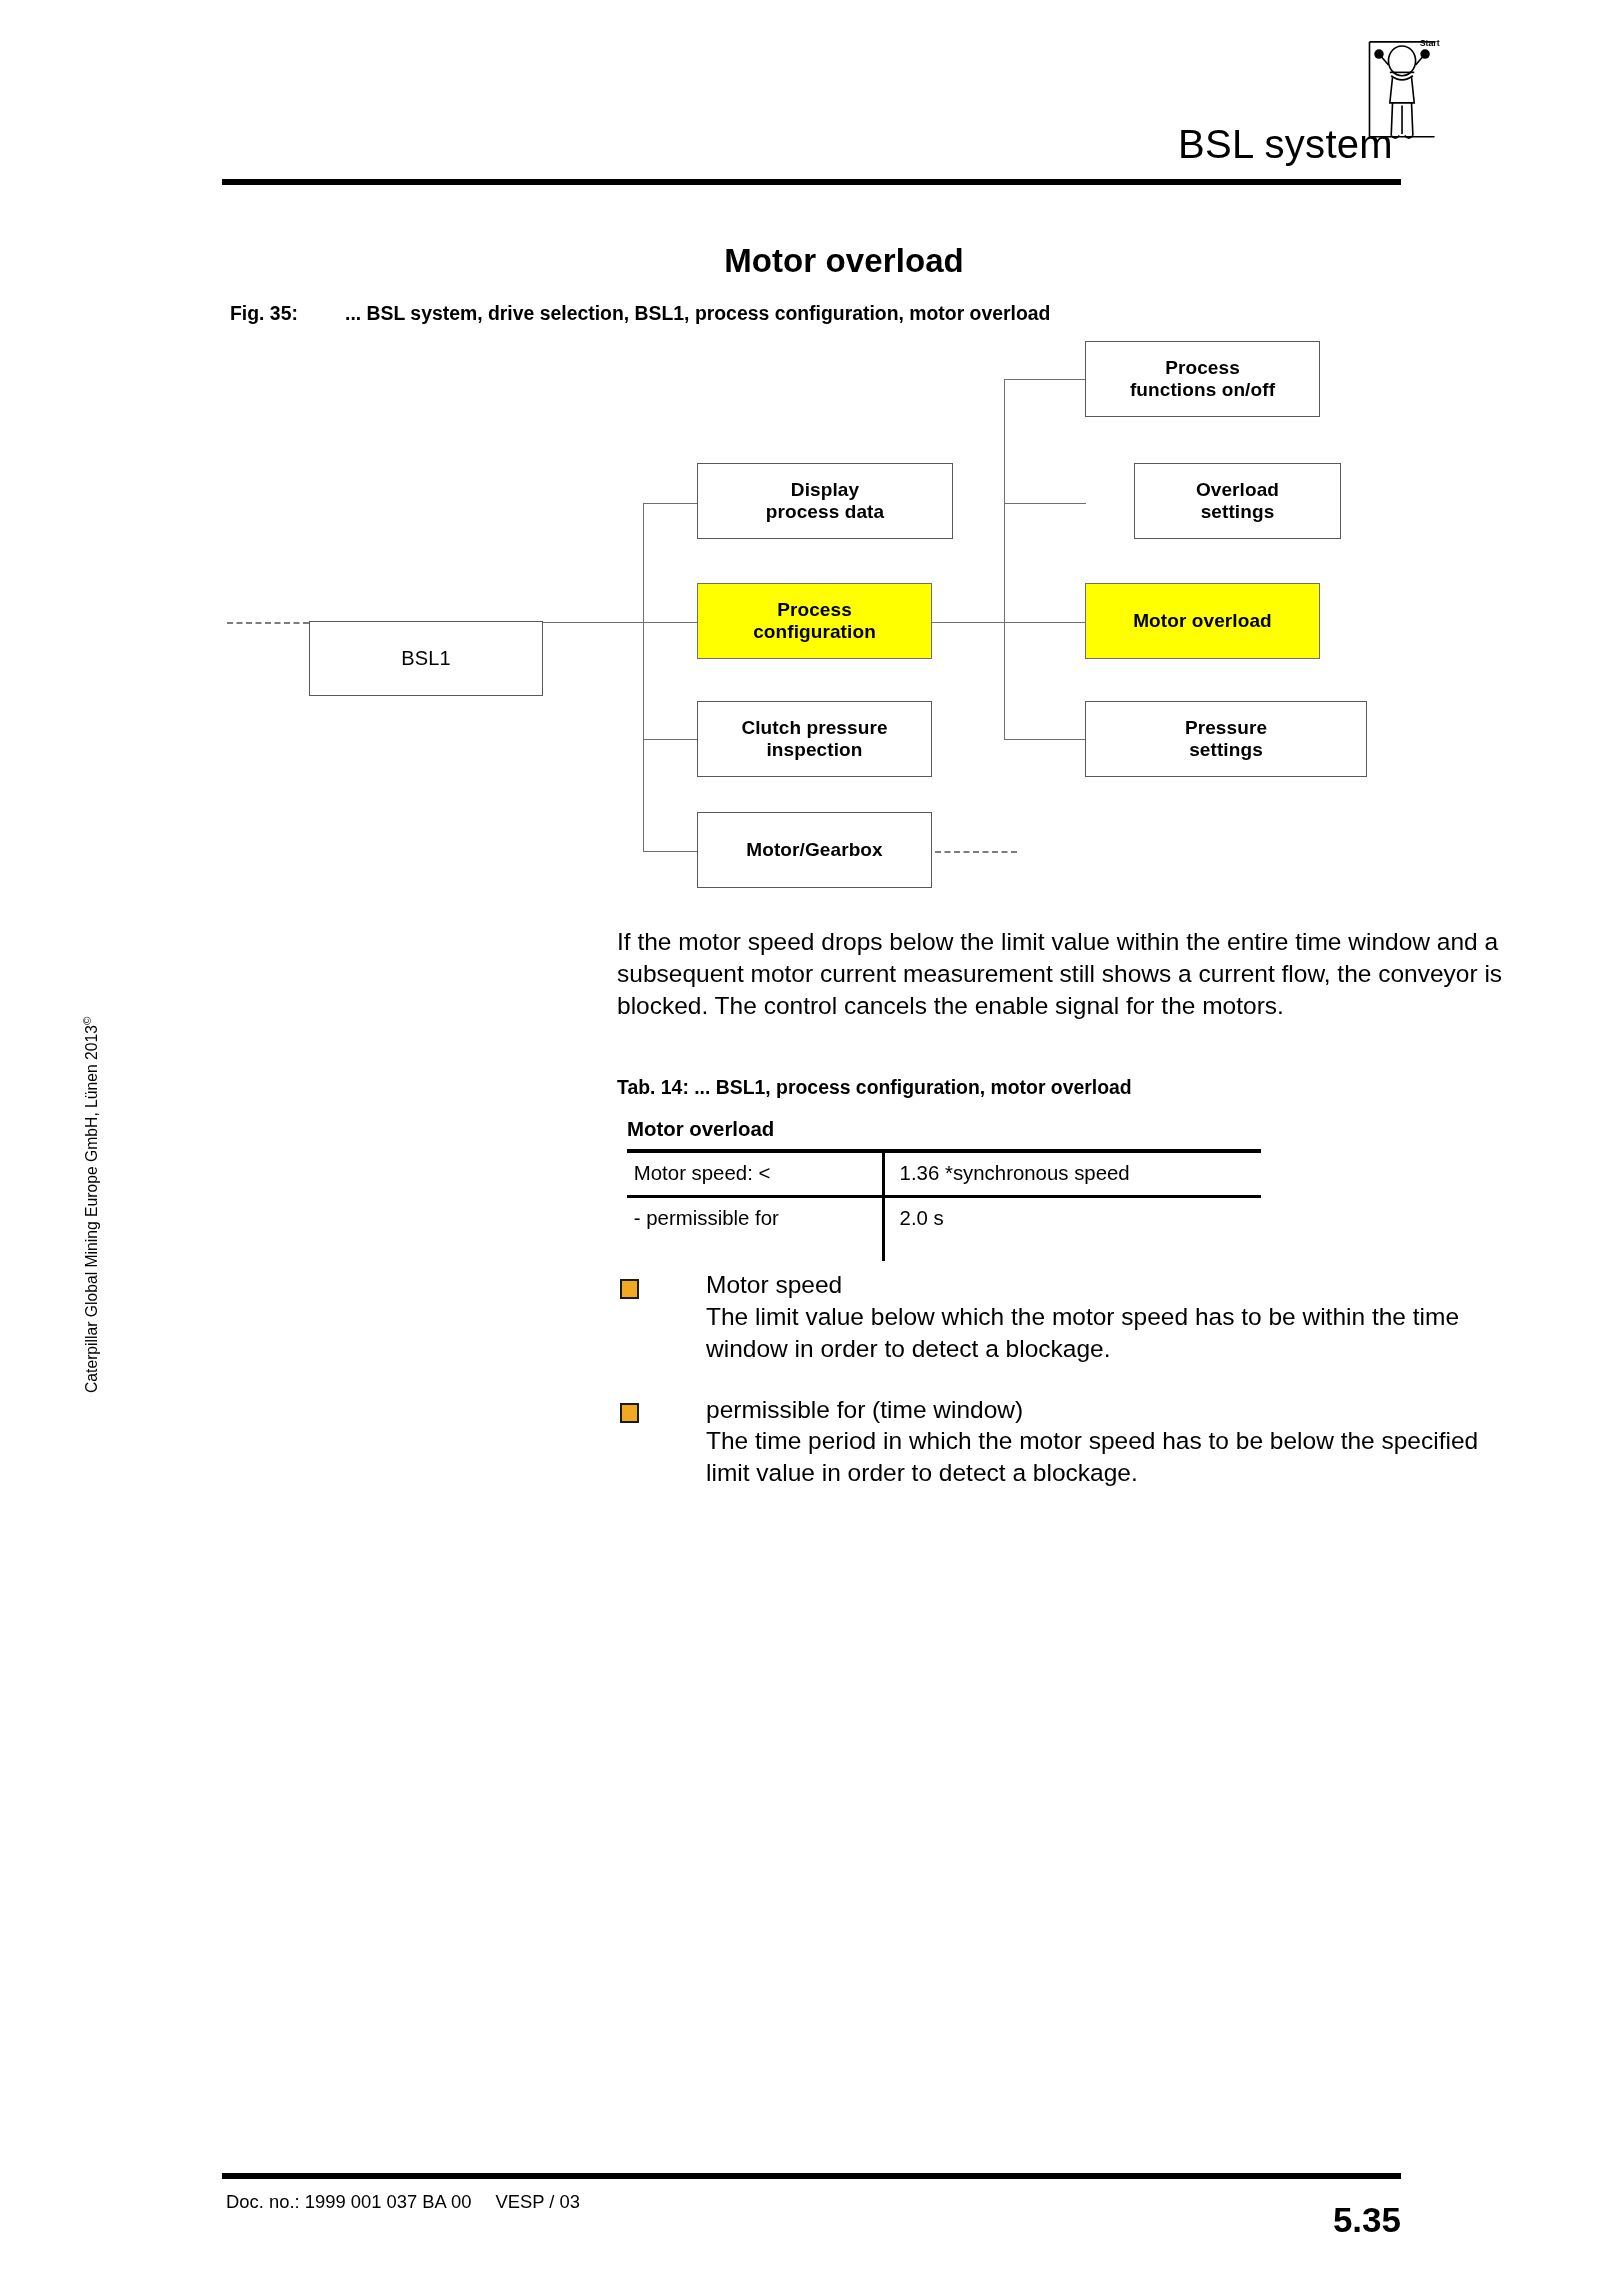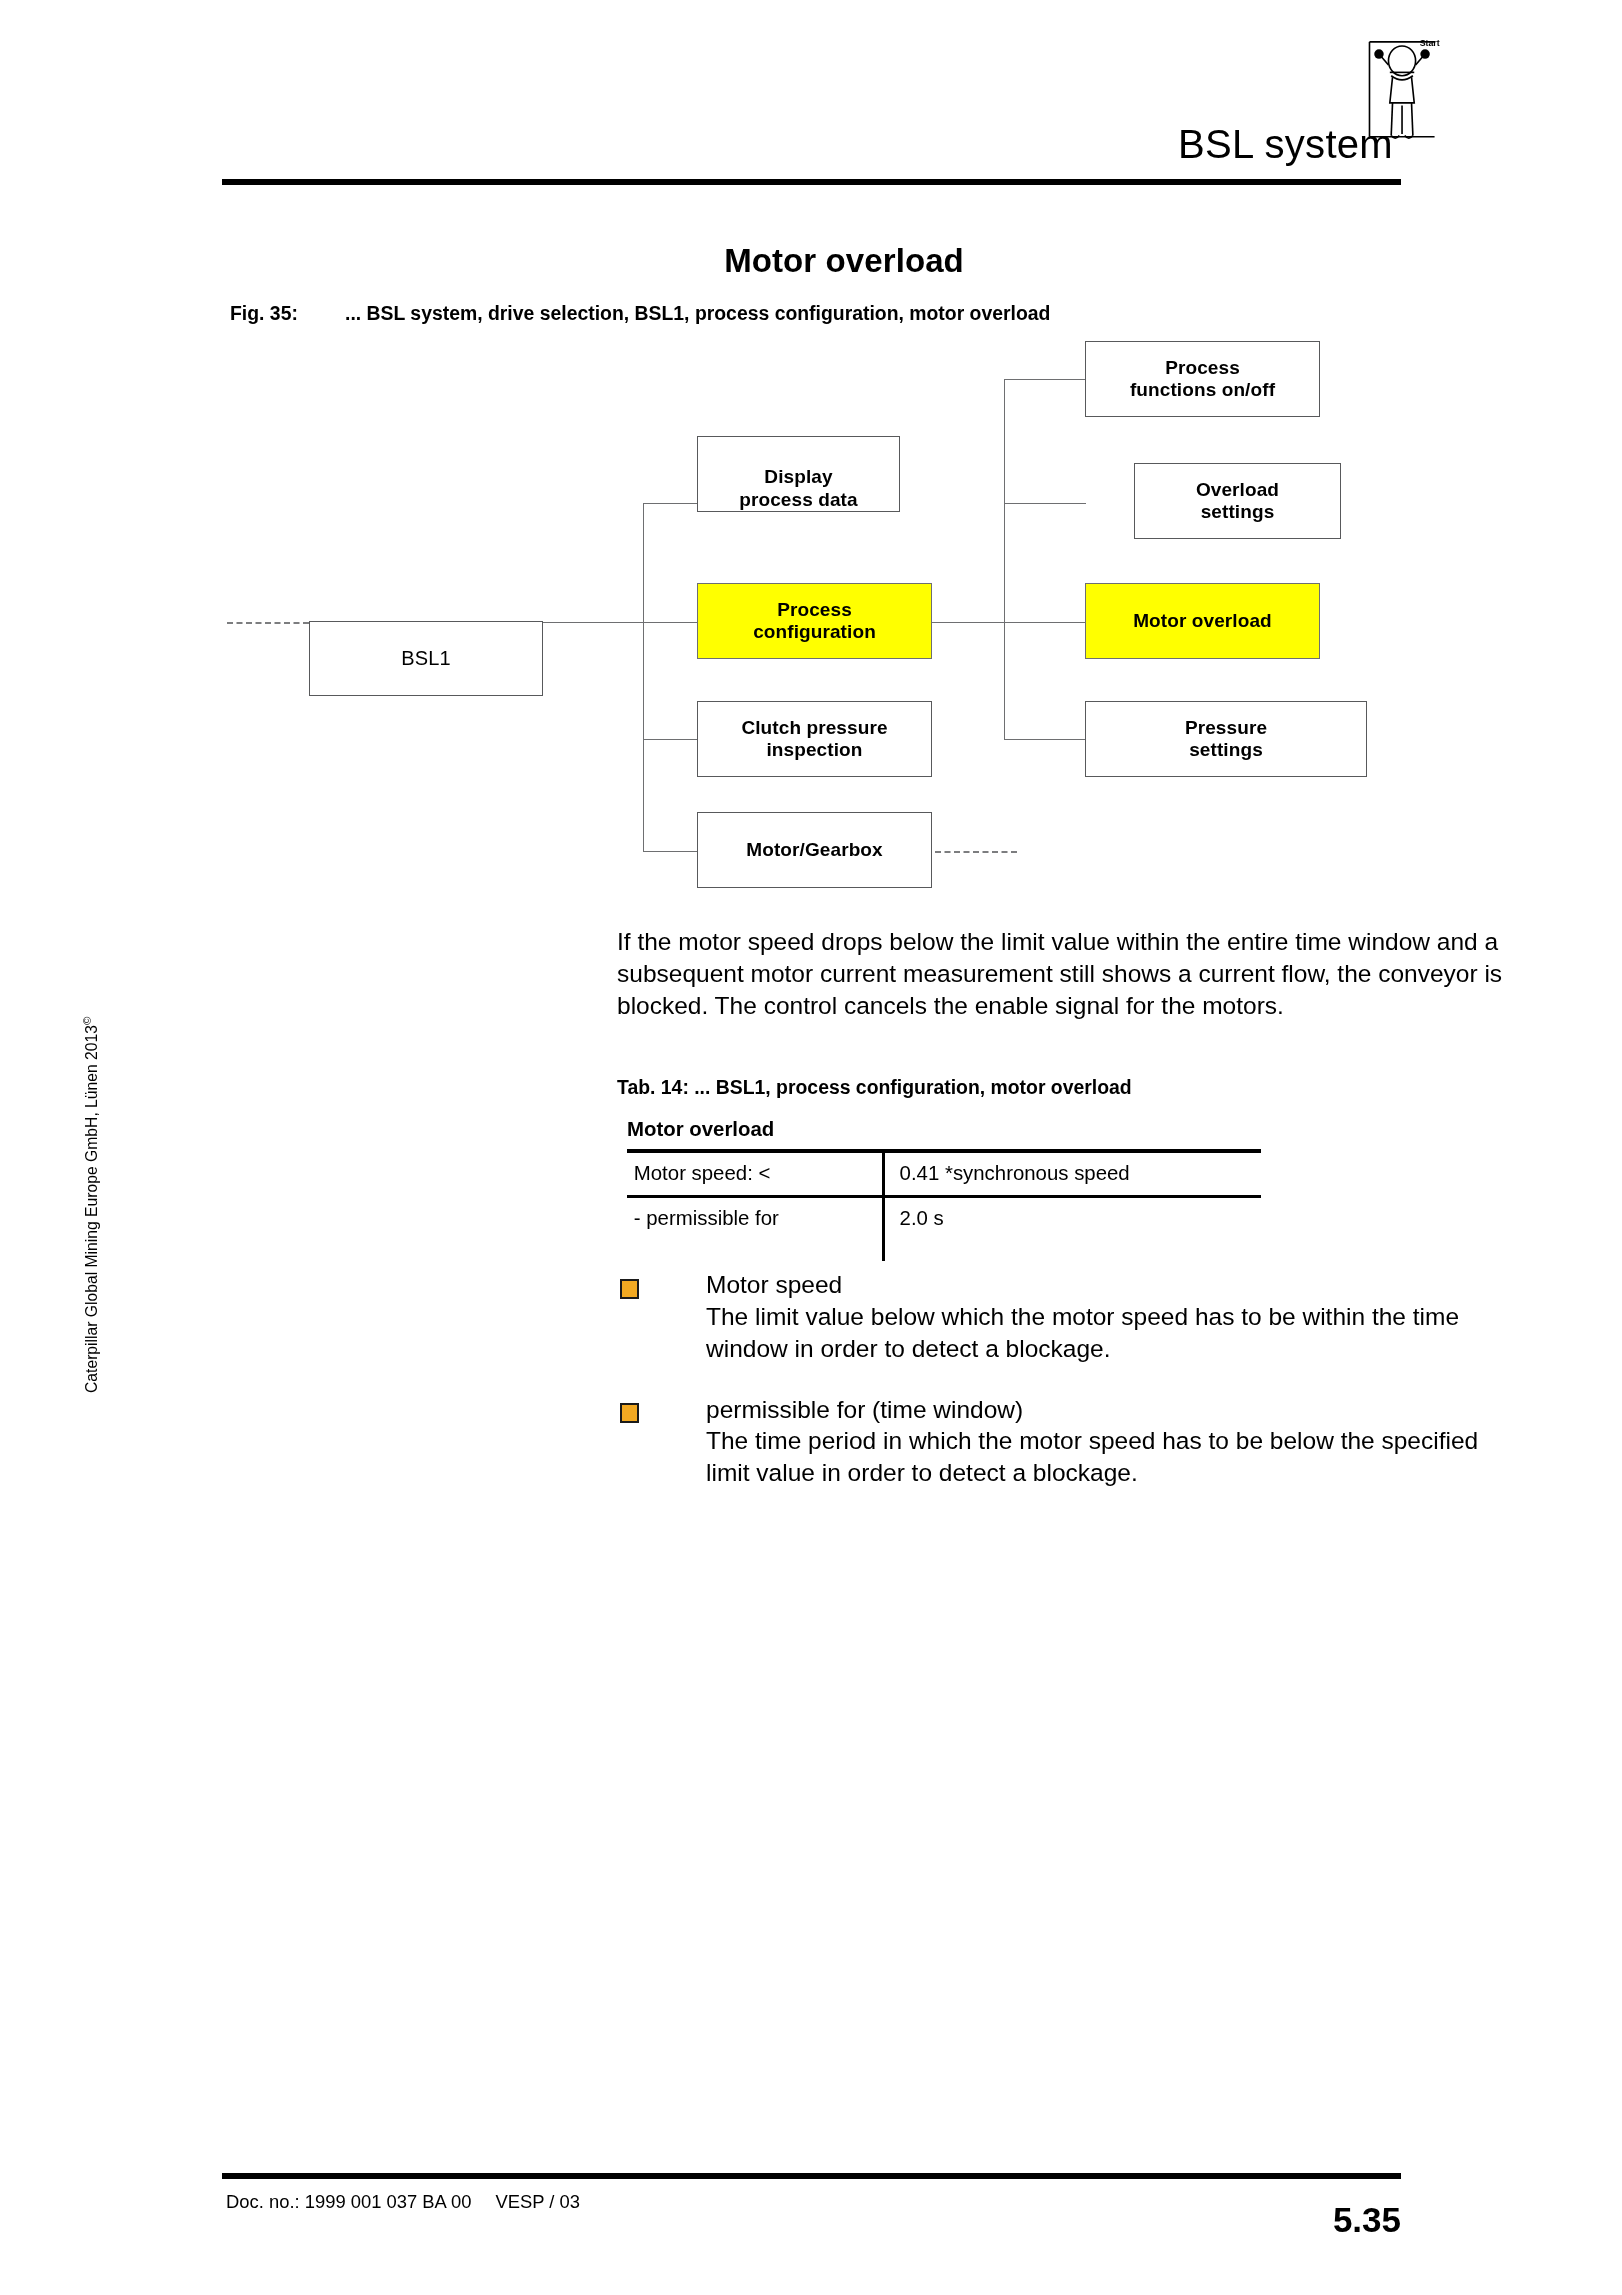--- a/index.html
+++ b/index.html
@@ -291,21 +291,21 @@
     </div>
 
     <div class="conn h" style="left:543px; top:622px; width:101px;"></div>
     <div class="conn v" style="left:643px; top:503px; width:1.4px; height:348px;"></div>
 
     <div class="conn h" style="left:643px; top:503px; width:55px;"></div>
     <div class="conn h" style="left:643px; top:622px; width:55px;"></div>
     <div class="conn h" style="left:643px; top:739px; width:55px;"></div>
     <div class="conn h" style="left:643px; top:851px; width:55px;"></div>
 
-    <div class="node" style="left:697px; top:436px; width:203px; height:76px;align-items:flex-end;">
+    <div class="node" style="left:697px; top:463px; width:256px; height:76px;">
       <span style="white-space:pre-line">Display
 process data</span>
     </div>
 
     <div class="node hl" style="left:697px; top:583px; width:235px; height:76px;">
       <span style="white-space:pre-line">Process
 configuration</span>
     </div>
 
     <div class="node" style="left:697px; top:701px; width:235px; height:76px;">
@@ -350,21 +350,21 @@
   <div class="body-par">If the motor speed drops below the limit value within the entire time window and a subsequent motor current measurement still shows a current flow, the conveyor is blocked. The control cancels the enable signal for the motors.</div>
 
   <div class="tab-caption">Tab. 14: ... BSL1, process configuration, motor overload</div>
 
   <div id="tbl">
     <div class="tbl-head">Motor overload</div>
     <div class="tbl-rule"></div>
     <div class="tbl-row">
       <div class="tbl-divider" style="height:42px;"></div>
       <div class="tbl-c1">Motor speed: &lt;</div>
-      <div class="tbl-c2">0.41 *synchronous speed</div>
+      <div class="tbl-c2">1.36 *synchronous speed</div>
     </div>
     <div class="tbl-rule"></div>
     <div class="tbl-row">
       <div class="tbl-divider" style="height:63px;"></div>
       <div class="tbl-c1">- permissible for</div>
       <div class="tbl-c2">2.0 s</div>
     </div>
   </div>
 
   <div class="bullets">

